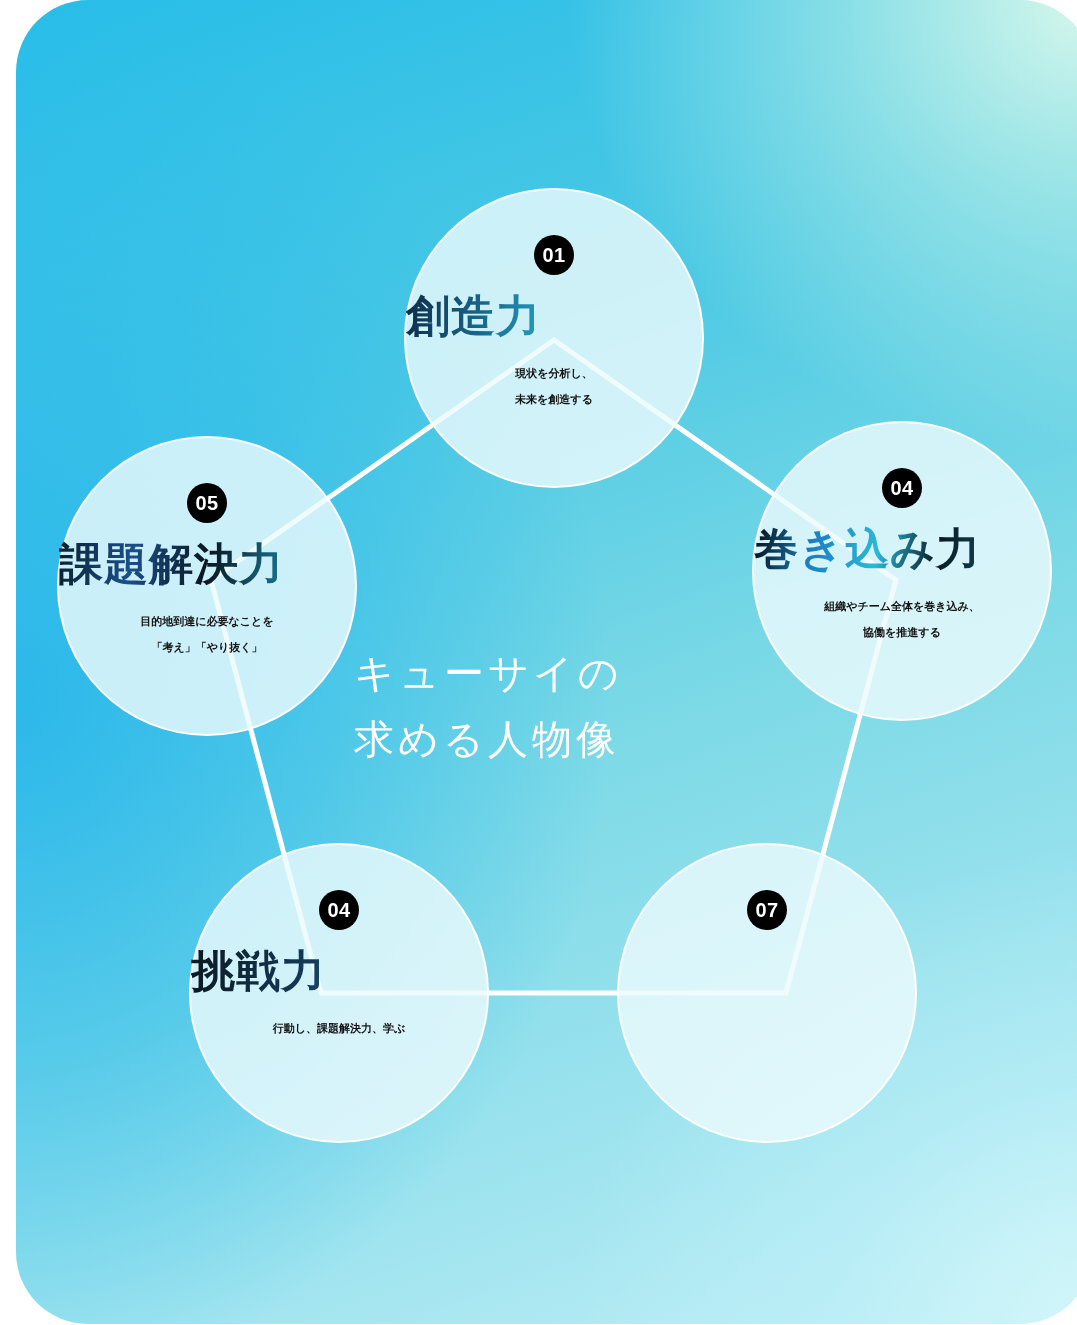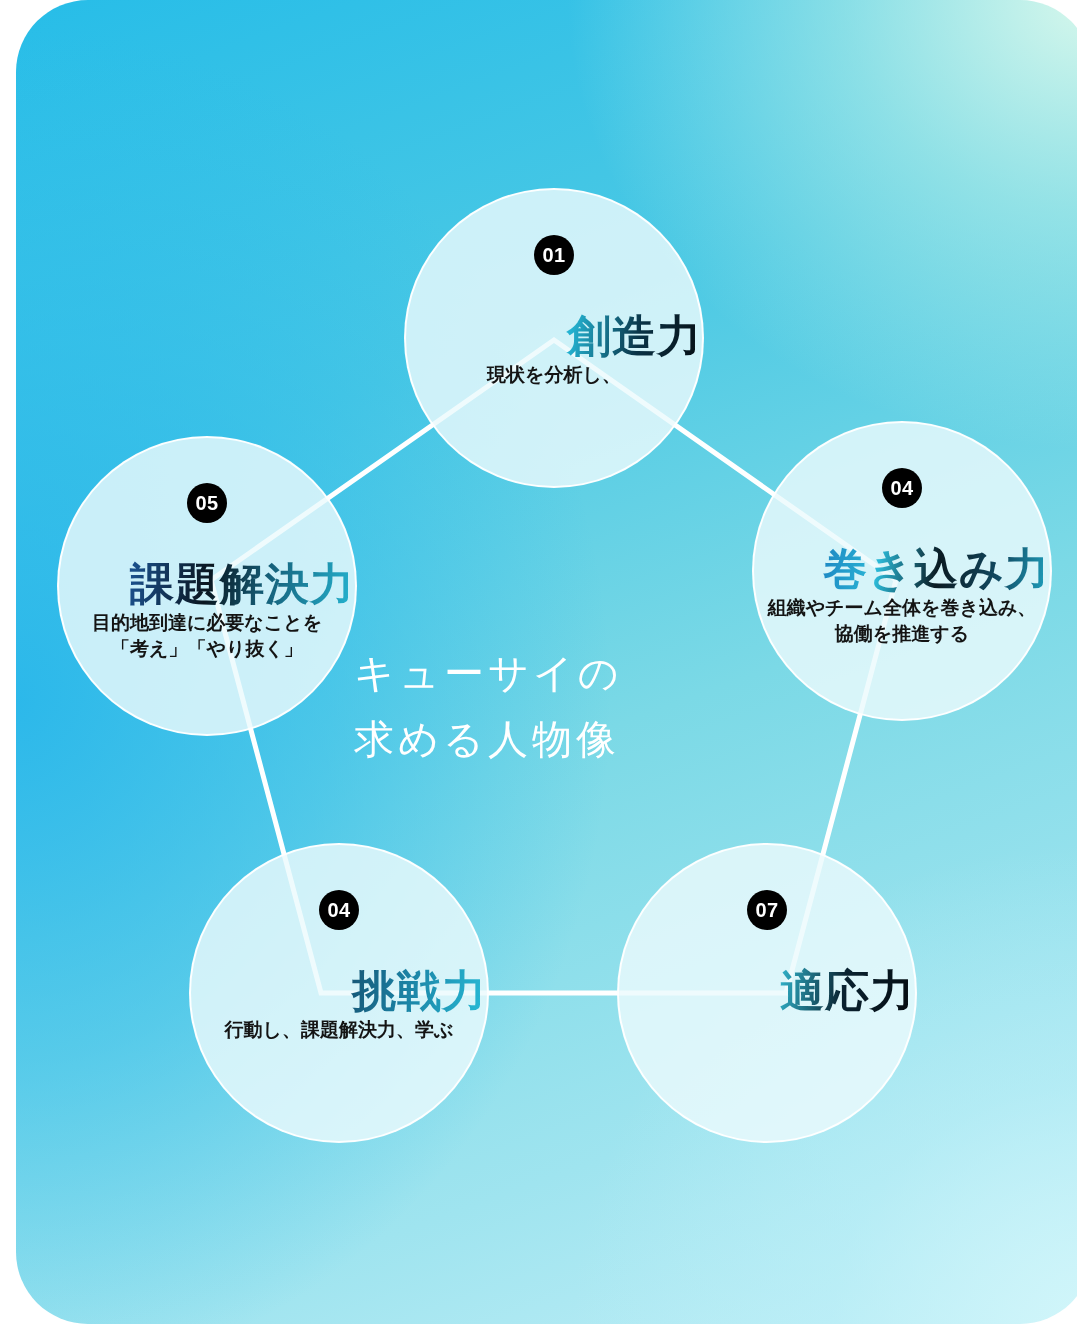--- a/index.html
+++ b/index.html
@@ -21,33 +21,33 @@
     box-sizing:border-box;
   }
   .circle-inner { position:absolute; left:0; top:0; width:100%; height:100%; }
   .badge {
     position:absolute; left:50%; top:45px; width:40px; height:40px; margin-left:-20px;
     border-radius:50%; background:#000; color:#fff;
     font-family:"Liberation Sans", sans-serif; font-size:20px; font-weight:bold;
     line-height:40px; text-align:center; letter-spacing:0.5px;
   }
   .title {
-    position:absolute; left:0; right:0; top:100px; text-align:right;
+    position:absolute; left:0; right:0; top:100px; text-align:left;
     font-family:"DejaVu Sans", sans-serif; font-weight:bold; font-size:44px; line-height:52px;
     letter-spacing:1px;
     background:linear-gradient(100deg, #0d2a45 0%, #1b6f95 30%, #24b4d3 55%, #0a3346 78%, #060d12 100%);
-    -webkit-background-clip:text; background-clip:text; color:transparent;margin-top:20px;
+    -webkit-background-clip:text; background-clip:text; color:transparent;
   }
   .title.t02 { background:linear-gradient(100deg, #050b10 0%, #1b7fc0 20%, #2bb8d6 42%, #0a1a22 62%, #124a62 82%, #1fa6c4 100%); -webkit-background-clip:text; background-clip:text; }
   .title.t05 { background:linear-gradient(100deg, #0b1f2c 0%, #1a4f8a 25%, #0a1620 50%, #15607a 70%, #25b6d3 100%); -webkit-background-clip:text; background-clip:text; }
   .title.t04 { background:linear-gradient(100deg, #0b1820 0%, #143a58 40%, #1a7ea0 70%, #28bcd8 100%); -webkit-background-clip:text; background-clip:text; }
   .title.t03 { background:linear-gradient(100deg, #0d3050 0%, #1d86b6 35%, #36c7e0 50%, #0a2230 75%, #050b0f 100%); -webkit-background-clip:text; background-clip:text; }
   .desc {
     position:absolute; left:0; right:0; top:171px; text-align:center;
-    font-family:"DejaVu Sans", sans-serif; font-size:19px; font-weight:bold; line-height:26px; color:#141414;
+    font-family:"DejaVu Sans", sans-serif; font-size:11px; font-weight:bold; line-height:26px; color:#141414;
   }
   .desc span { display:block; }
   .center-title {
     position:absolute; left:338px; width:400px; top:640px; 
     color:#ffffff; font-family:"DejaVu Sans", sans-serif; font-size:40px; line-height:66px; letter-spacing:4px; font-weight:normal;
   }
   .center-title span { display:block; }
 </style>
 </head>
 <body>
@@ -57,39 +57,39 @@
   <svg class="lines" viewBox="0 0 1076 1324" width="1076" height="1324">
     <polygon points="538,340 880,580 770,993 305,993 195,580" fill="none" stroke="#ffffff" stroke-width="5" stroke-linejoin="miter"></polygon>
   </svg>
 
   <div class="circle" style="left:388px; top:188px;">
     <div class="circle-inner">
       <div class="badge">01</div>
       <div class="title">創造力</div>
       <div class="desc">
         <span>現状を分析し、</span>
+        <span>未来を創造する</span>
       </div>
     </div>
   </div>
 
   <div class="circle" style="left:736px; top:421px;">
     <div class="circle-inner">
       <div class="badge">04</div>
       <div class="title t02">巻き込み力</div>
       <div class="desc">
         <span>組織やチーム全体を巻き込み、</span>
         <span>協働を推進する</span>
       </div>
     </div>
   </div>
 
   <div class="circle" style="left:601px; top:843px;">
     <div class="circle-inner">
       <div class="badge">07</div>
-      <div class="title t03">適応力</div>
     </div>
   </div>
 
   <div class="circle" style="left:173px; top:843px;">
     <div class="circle-inner">
       <div class="badge">04</div>
       <div class="title t04">挑戦力</div>
       <div class="desc">
         <span>行動し、課題解決力、学ぶ</span>
       </div>

